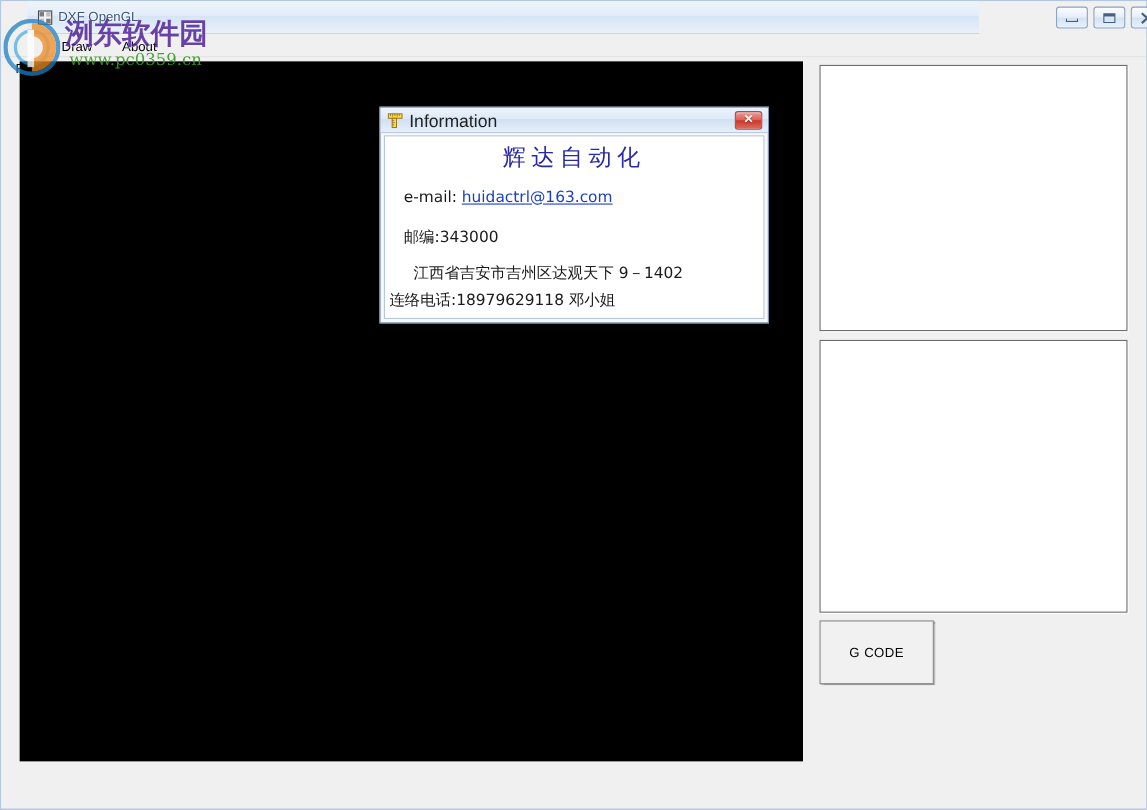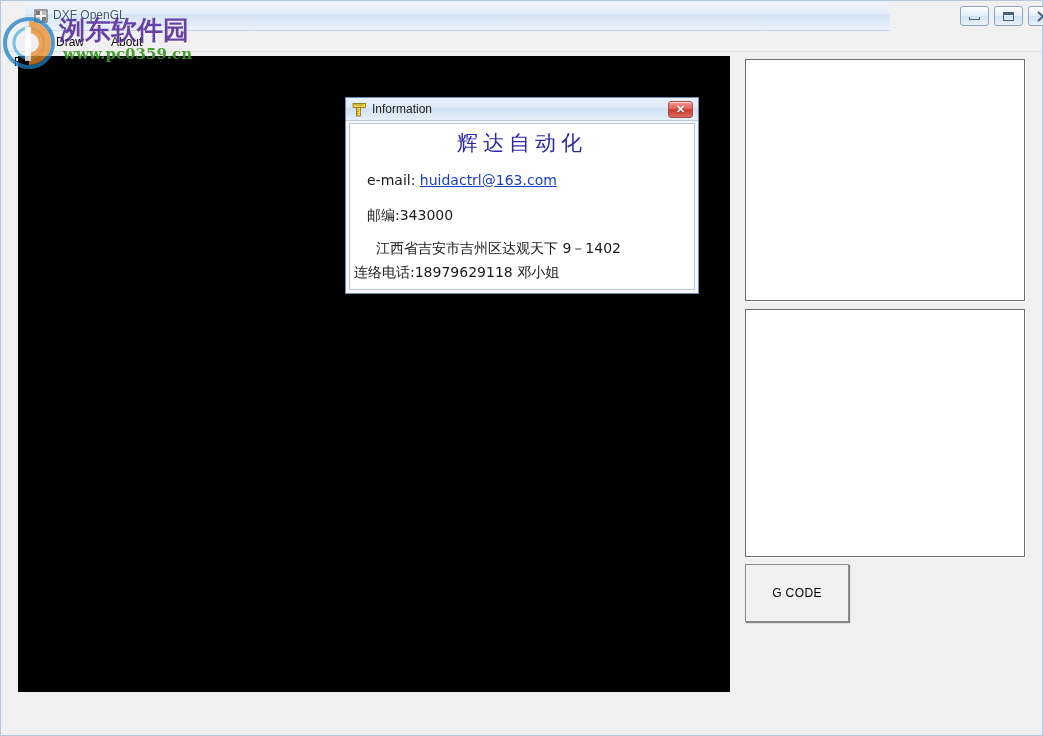--- a/index.html
+++ b/index.html
@@ -154,21 +154,21 @@
     background: linear-gradient(to bottom,
         #eaf2fb 0%, #dfeaf7 45%, #cfe0f2 46%, #e6effa 100%);
     border-bottom: 1px solid #b9cce3;
   }
   #dlg-icon {
     position: absolute; left: 6px; top: 4px;
     width: 15px; height: 15px;
   }
   #dlg-title-text {
     position: absolute; left: 26px; top: 4px;
-    font-size: 12px; color: #1f1f1f;
+    font-size: 16px; color: #1f1f1f;
   }
   #dlg-close {
     position: absolute; left: 322px; top: 3px;
     width: 25px; height: 17px;
     border: 1px solid #9d5050;
     border-radius: 3px;
     background: linear-gradient(to bottom, #f09a93 0%, #df6257 45%, #c8392c 52%, #e06a5c 100%);
     display: flex; align-items: center; justify-content: center;
     box-shadow: inset 0 1px 0 rgba(255,255,255,0.55);
   }
@@ -223,21 +223,21 @@
     position: absolute; left: 58px; top: 10px;
     font-size: 26px; font-weight: bold;
     color: #4c1d95;
     opacity: 0.82;
     letter-spacing: 0px;
     font-family: "DejaVu Sans", sans-serif;
     text-shadow: 0 1px 1px rgba(255,255,255,0.7);
   }
   #wm-url {
     position: absolute; left: 62px; top: 42px;
-    font-size: 15px; font-weight: bold;
+    font-size: 15px; font-weight: normal;
     color: #3a9a22;
     opacity: 0.92;
     font-family: "DejaVu Serif", serif;
   }
 </style>
 </head>
 <body>
 
 <div id="app-window">
 

